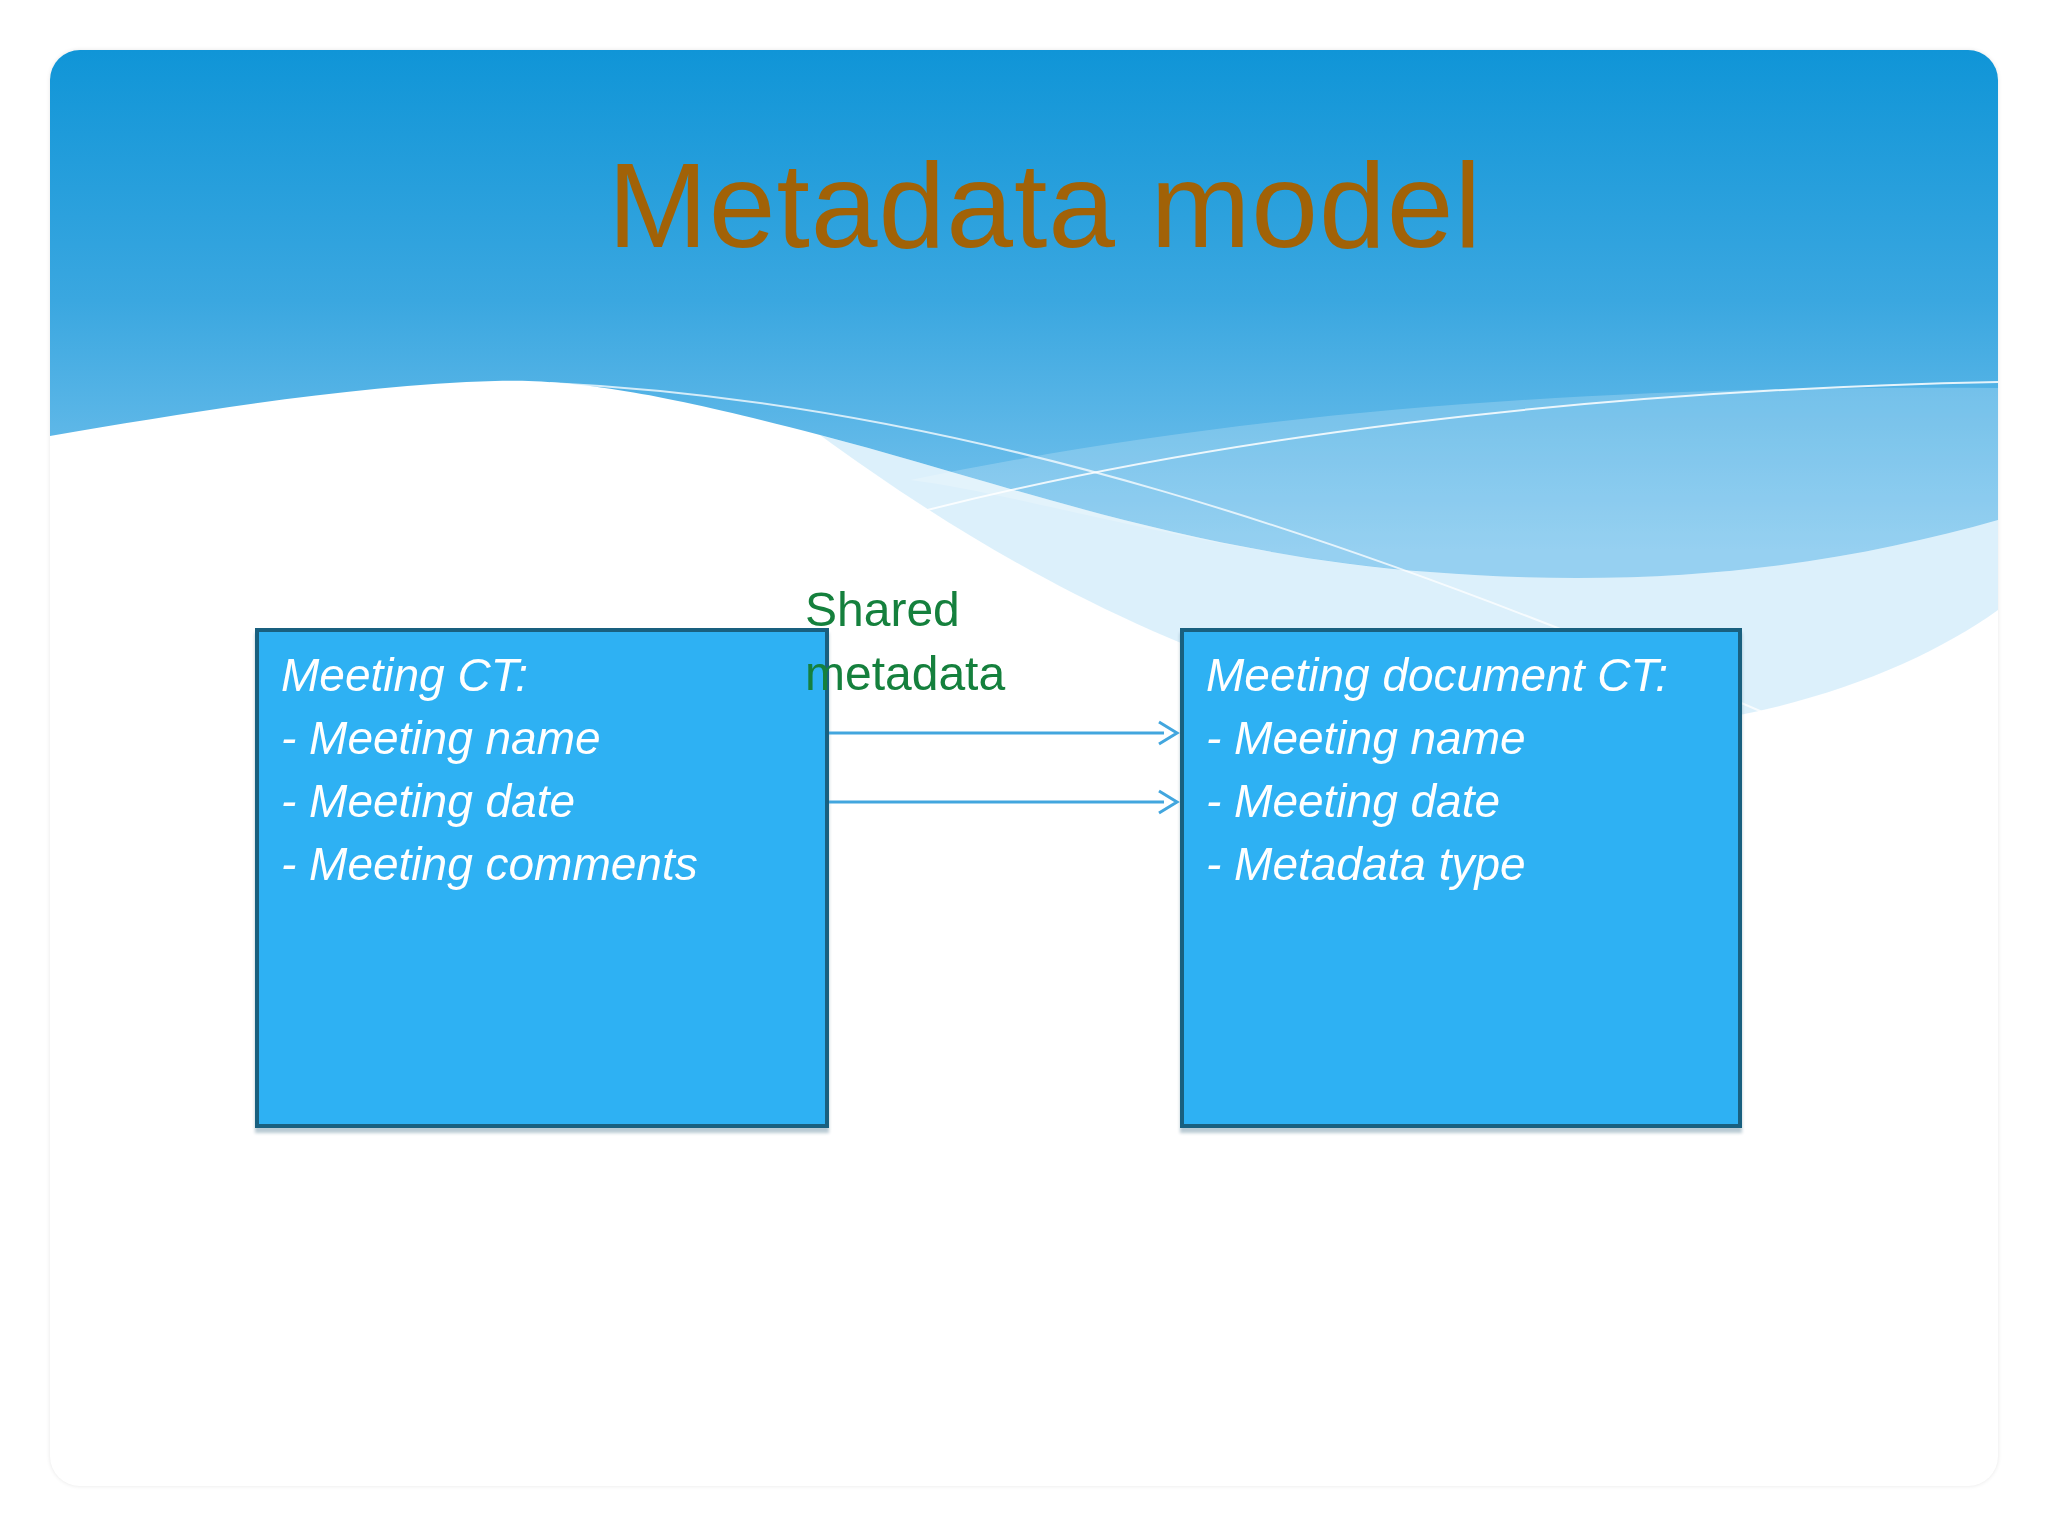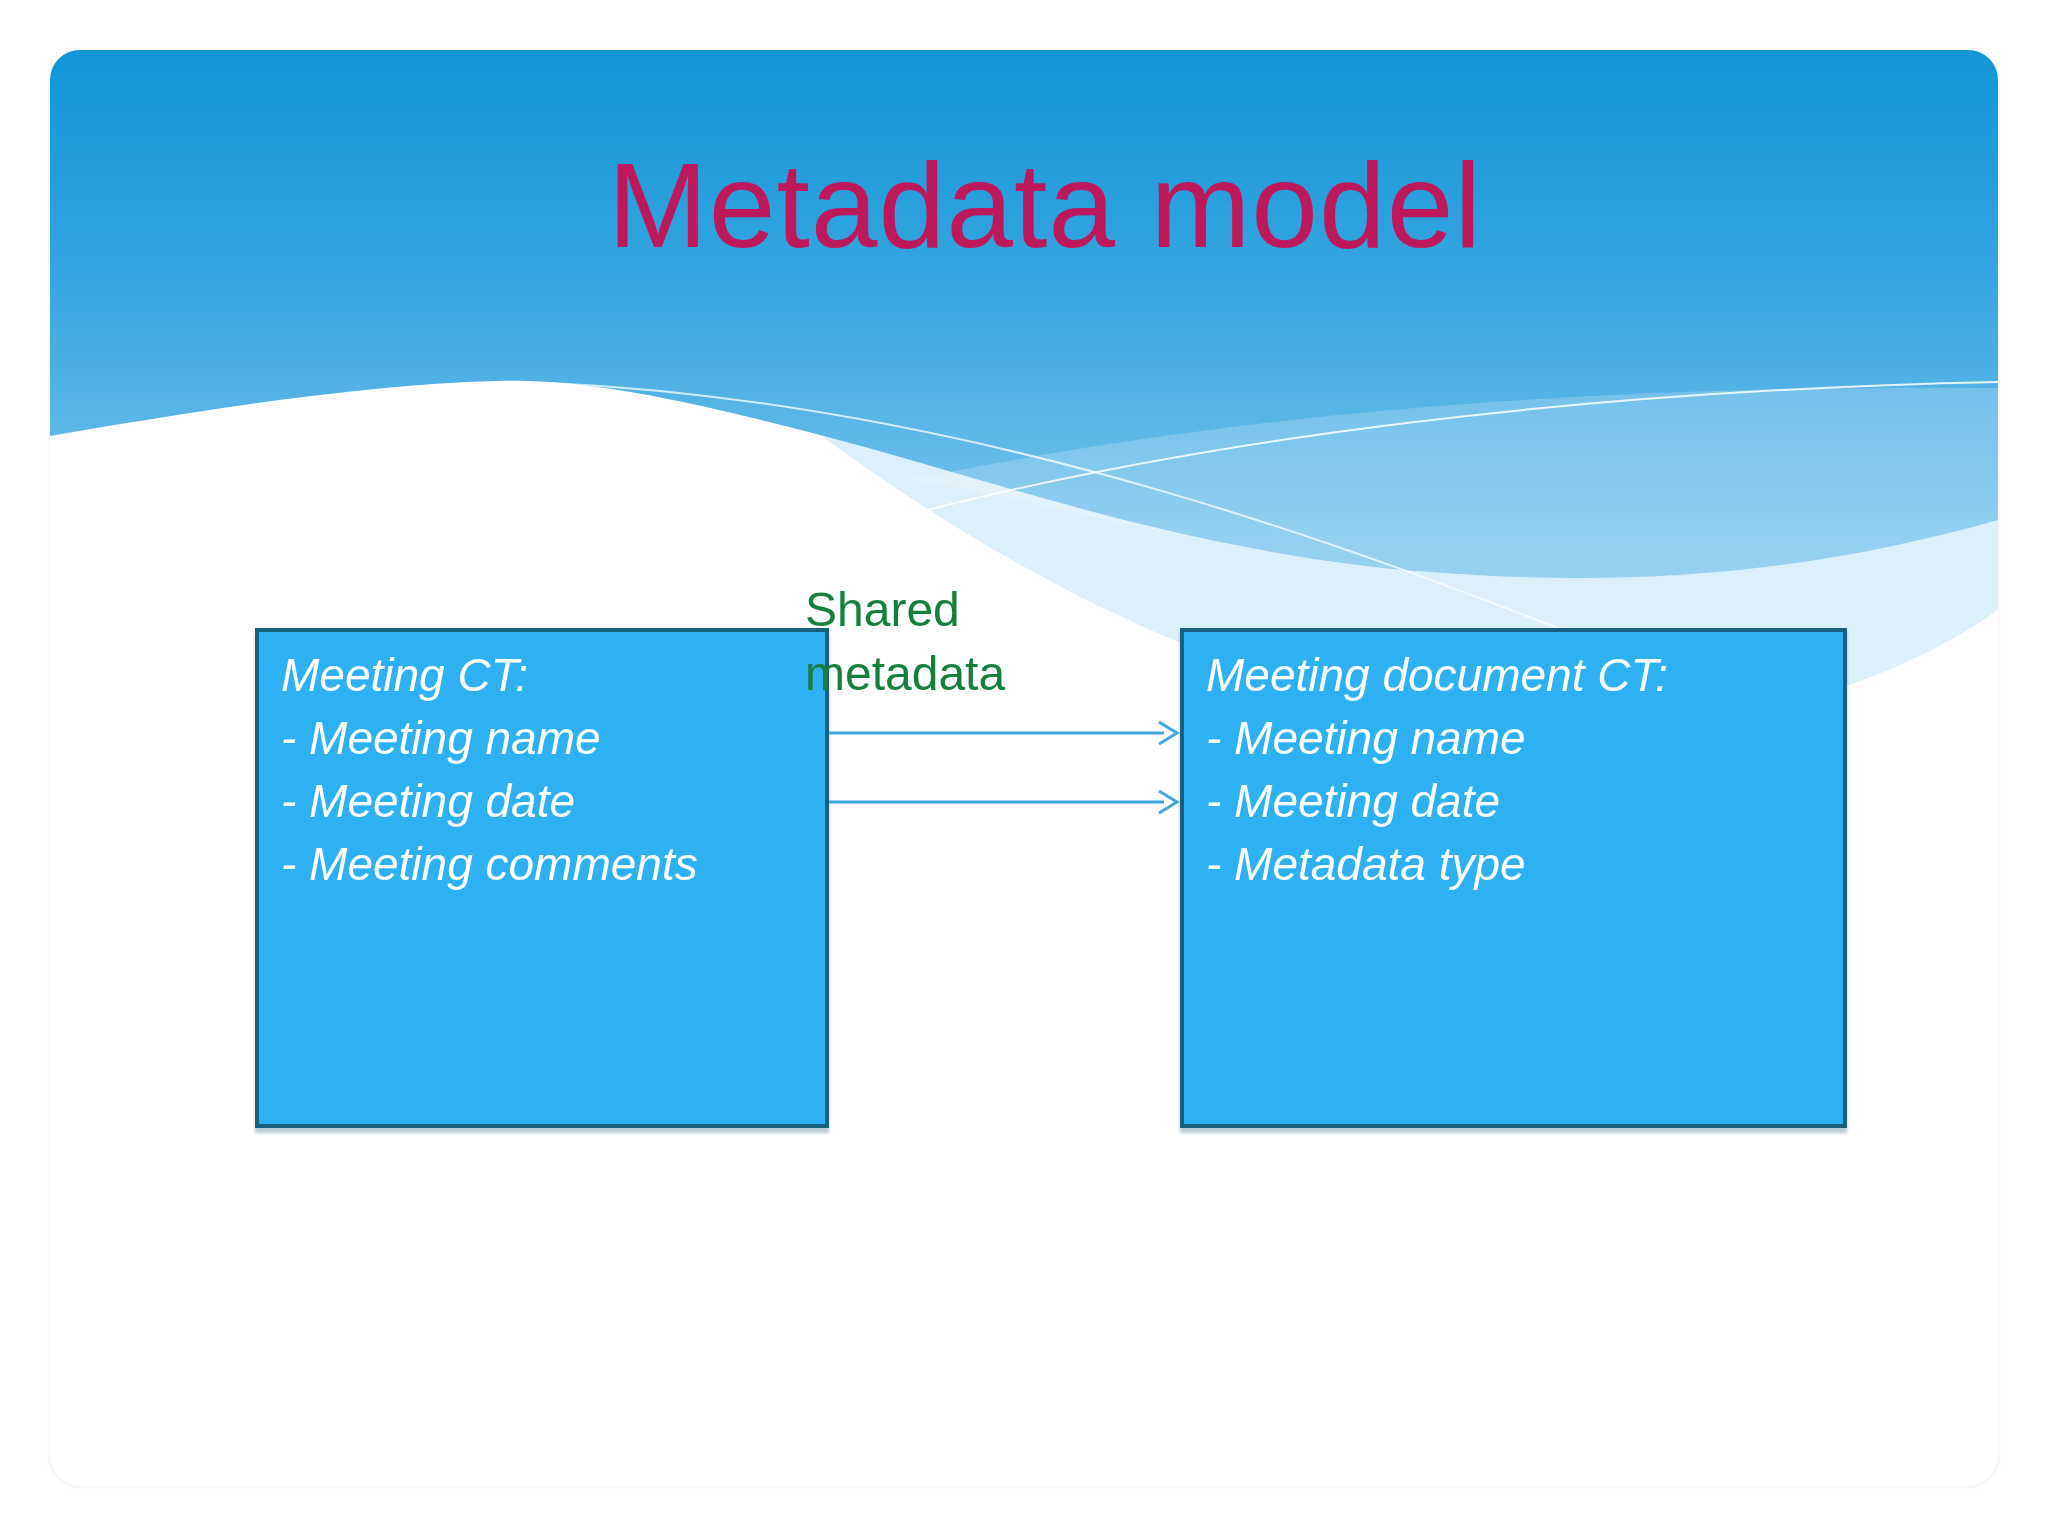--- a/index.html
+++ b/index.html
@@ -31,39 +31,39 @@
   }
   .slide-title {
     position: absolute;
     left: 0;
     top: 86px;
     width: 100%;
     margin: 0;
     padding-left: 42px;
     box-sizing: border-box;
     text-align: center;
-    color: #be185d;
+    color: #a16207;
     font-size: 120px;
     font-weight: 300;
     letter-spacing: 1px;
     white-space: nowrap;
   }
   .ct-box {
     position: absolute;
     top: 578px;
     height: 500px;
     background: #2eb1f3;
     border: 4px solid #19607f;
     box-sizing: border-box;
     box-shadow: 0 5px 3px rgba(23,80,110,0.30);
     padding: 12px 22px;
     color: #ffffff;
   }
   .ct-box.left  { left: 205px;  width: 574px; }
-  .ct-box.right { left: 1130px; width: 667px; }
+  .ct-box.right { left: 1130px; width: 562px; }
   .box-line {
     font-size: 46px;
     line-height: 63px;
     font-weight: 300;
     white-space: nowrap;
     font-style: italic;
   }
   .connector-label {
     position: absolute;
     left: 755px;

